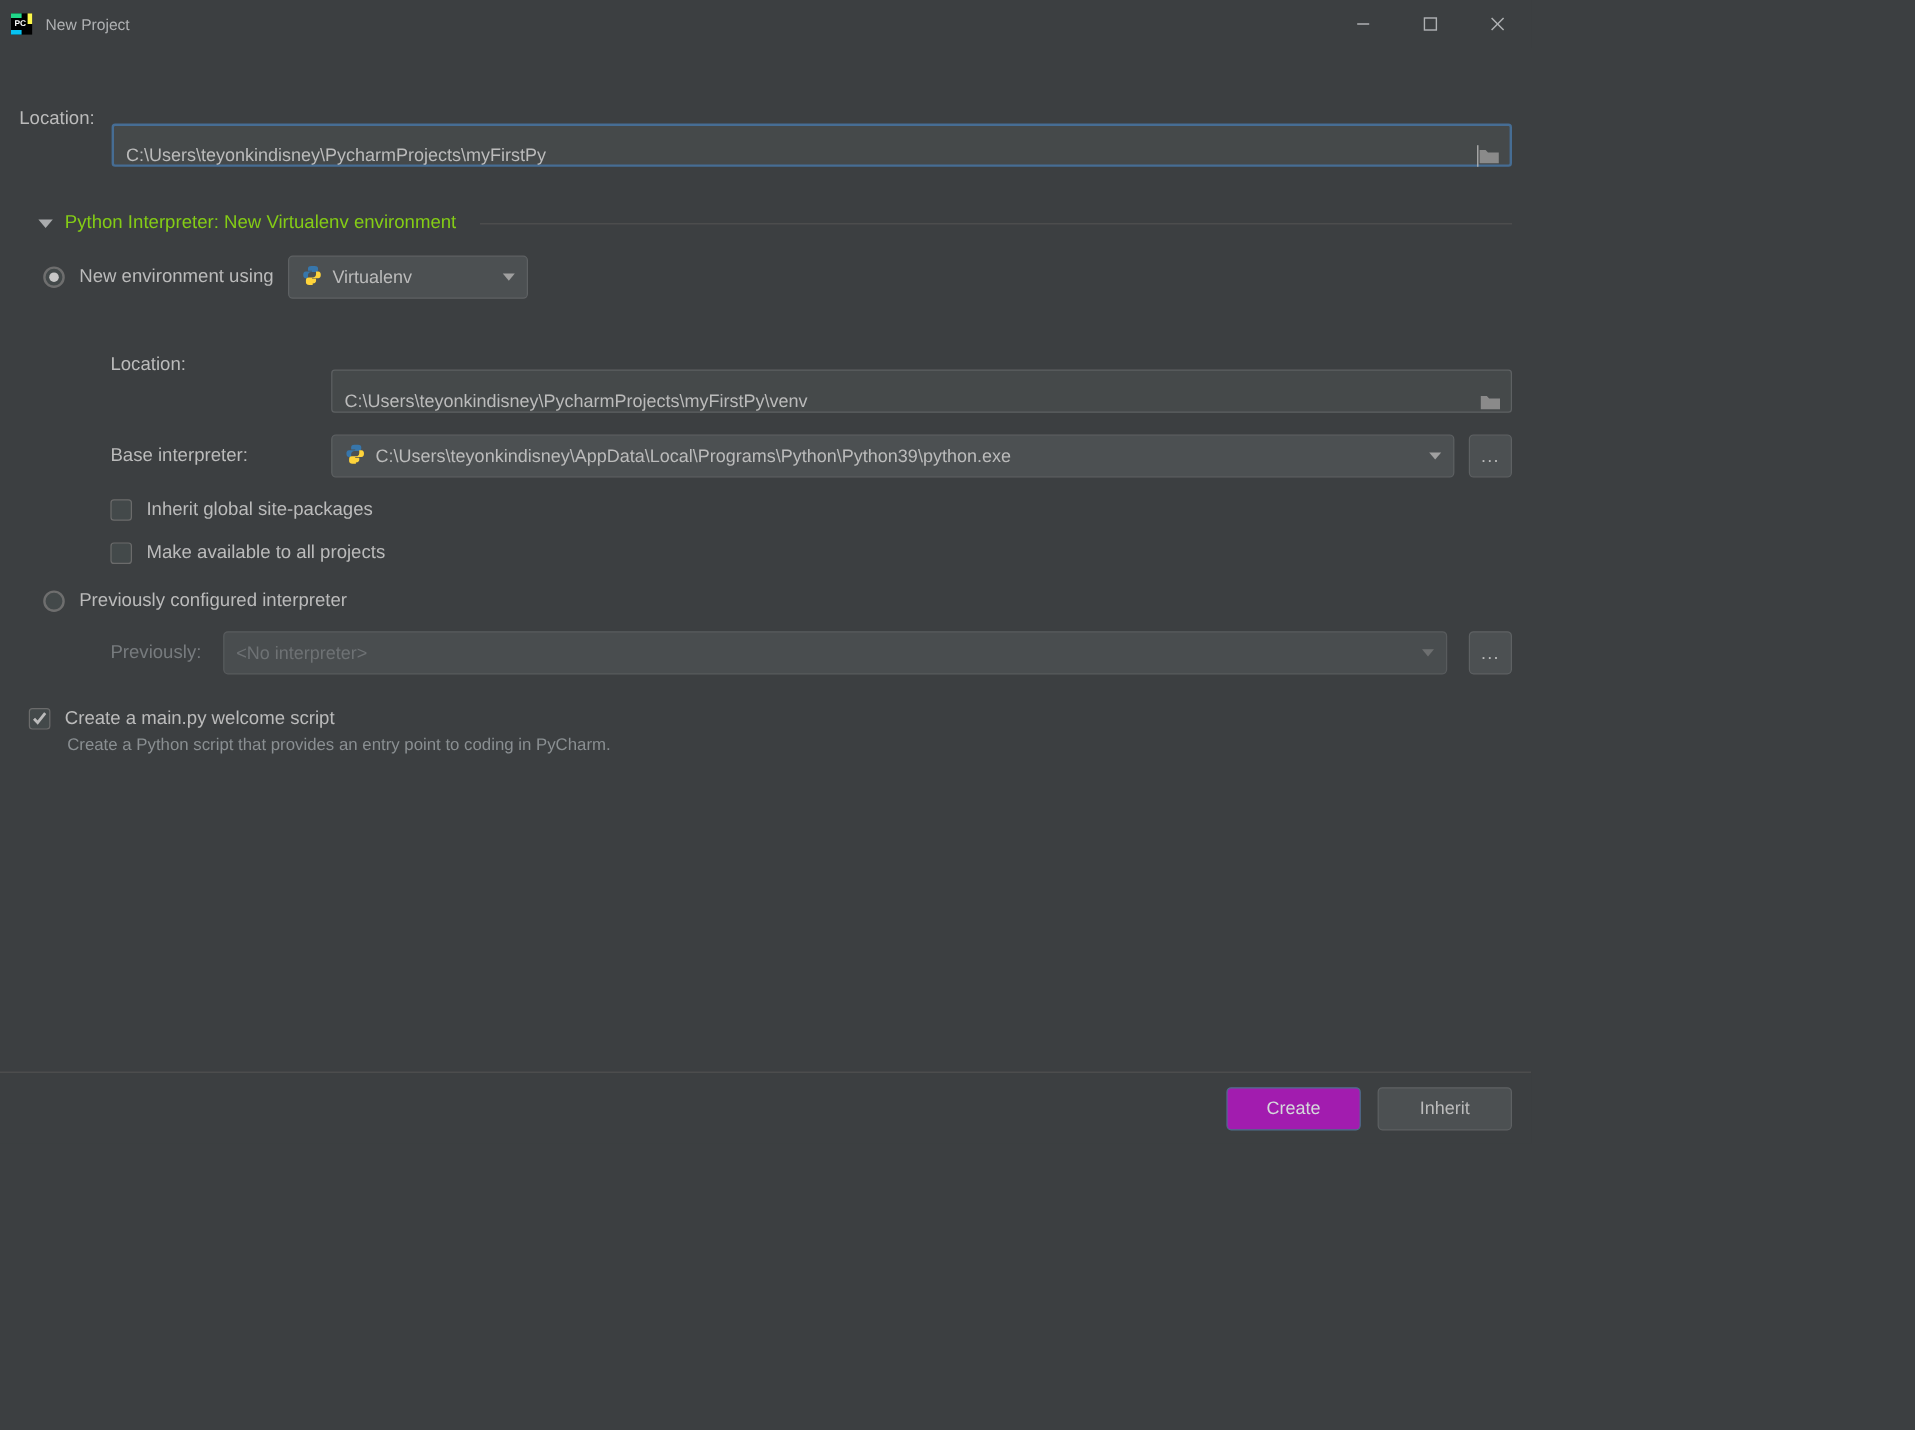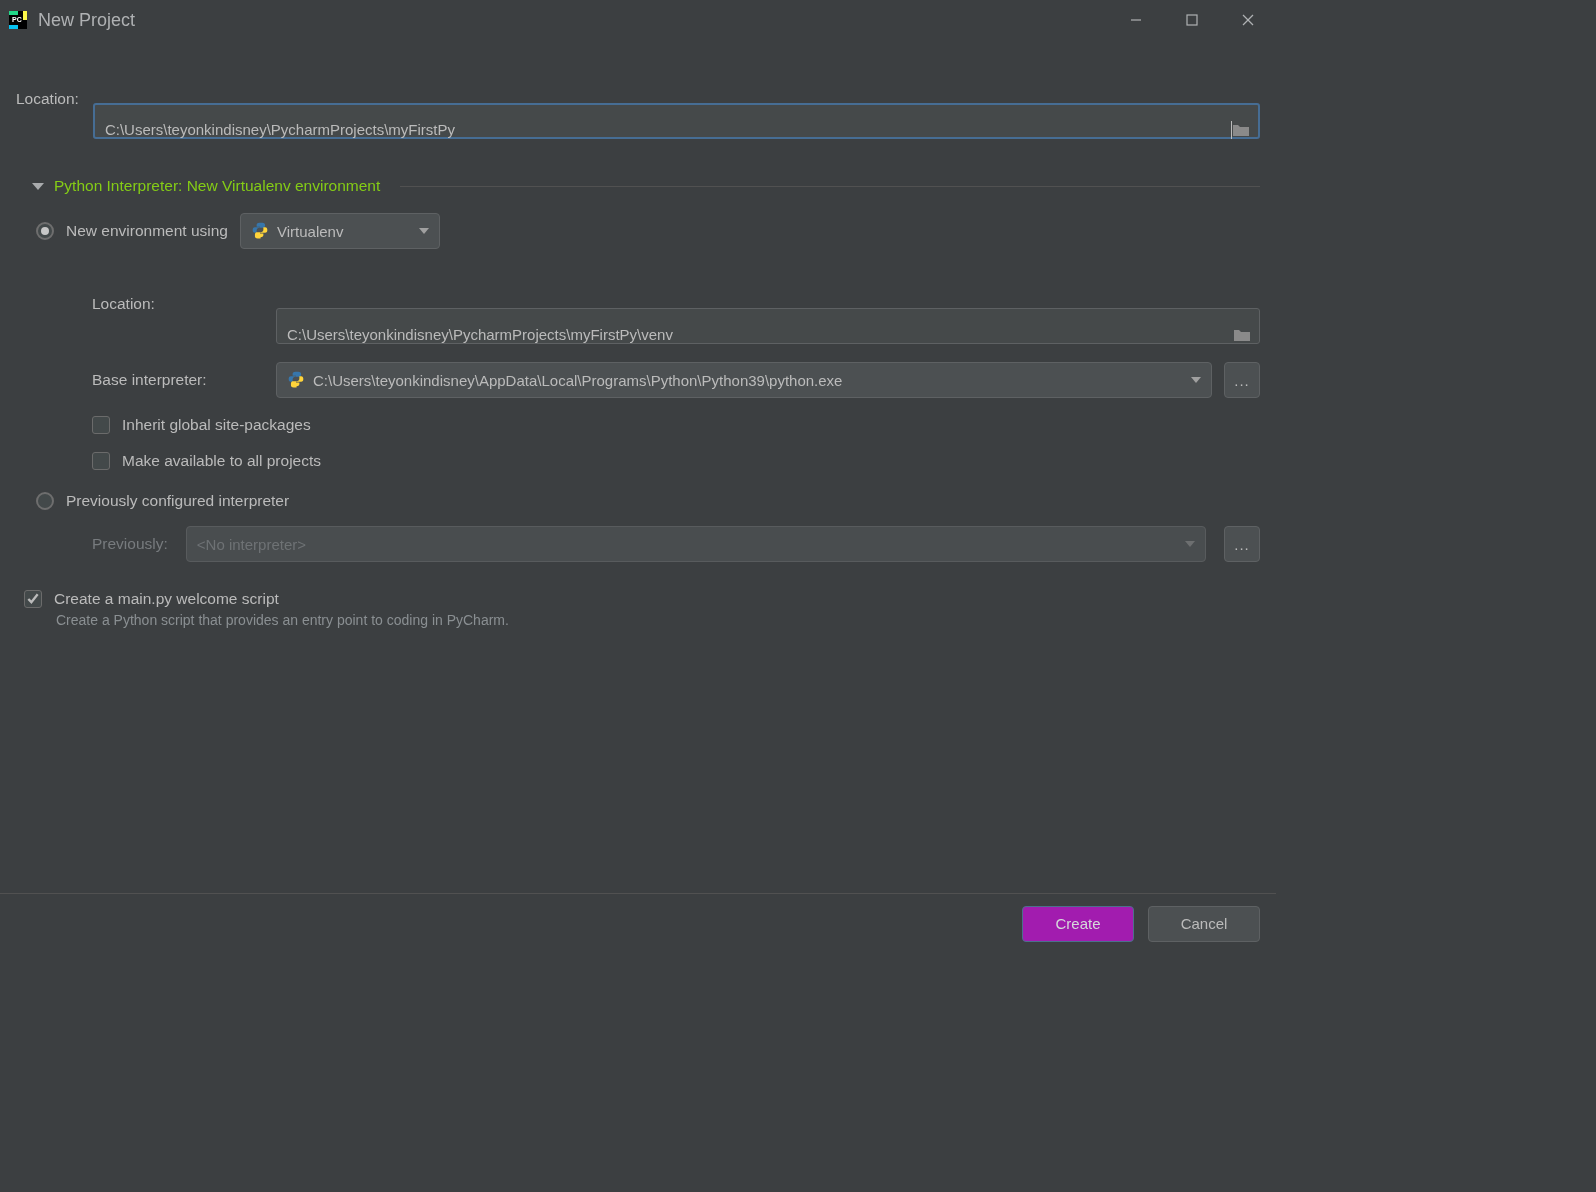--- a/index.html
+++ b/index.html
@@ -20,21 +20,21 @@
     height: 40px;
     display: flex;
     align-items: center;
     padding: 0 0 0 8px;
     background: #3c3f41;
   }
   .titlebar .app-icon {
     width: 20px; height: 20px; margin-right: 10px;
     display: inline-flex; align-items: center; justify-content: center;
   }
-  .titlebar .title { color: #afb1b3; font-size: 18px; }
+  .titlebar .title { color: #afb1b3; font-size: 13px; }
   .win-controls { margin-left: auto; display: flex; }
   .win-btn {
     width: 56px; height: 40px;
     display: flex; align-items: center; justify-content: center;
     color: #afb1b3; font-size: 14px;
   }
   .win-btn svg { stroke: #afb1b3; }
 
   
   .content {
@@ -369,15 +369,15 @@
     <div class="help-text">Create a Python script that provides an entry point to coding in PyCharm.</div>
   </div>
 
 </div>
 
 <div class="footer">
   <div class="btn btn-primary">
     <span>Create</span>
   </div>
   <div class="btn btn-secondary">
-    <span>Cancel</span>
+    <span>Inherit</span>
   </div>
 </div>
 
 </body></html>

